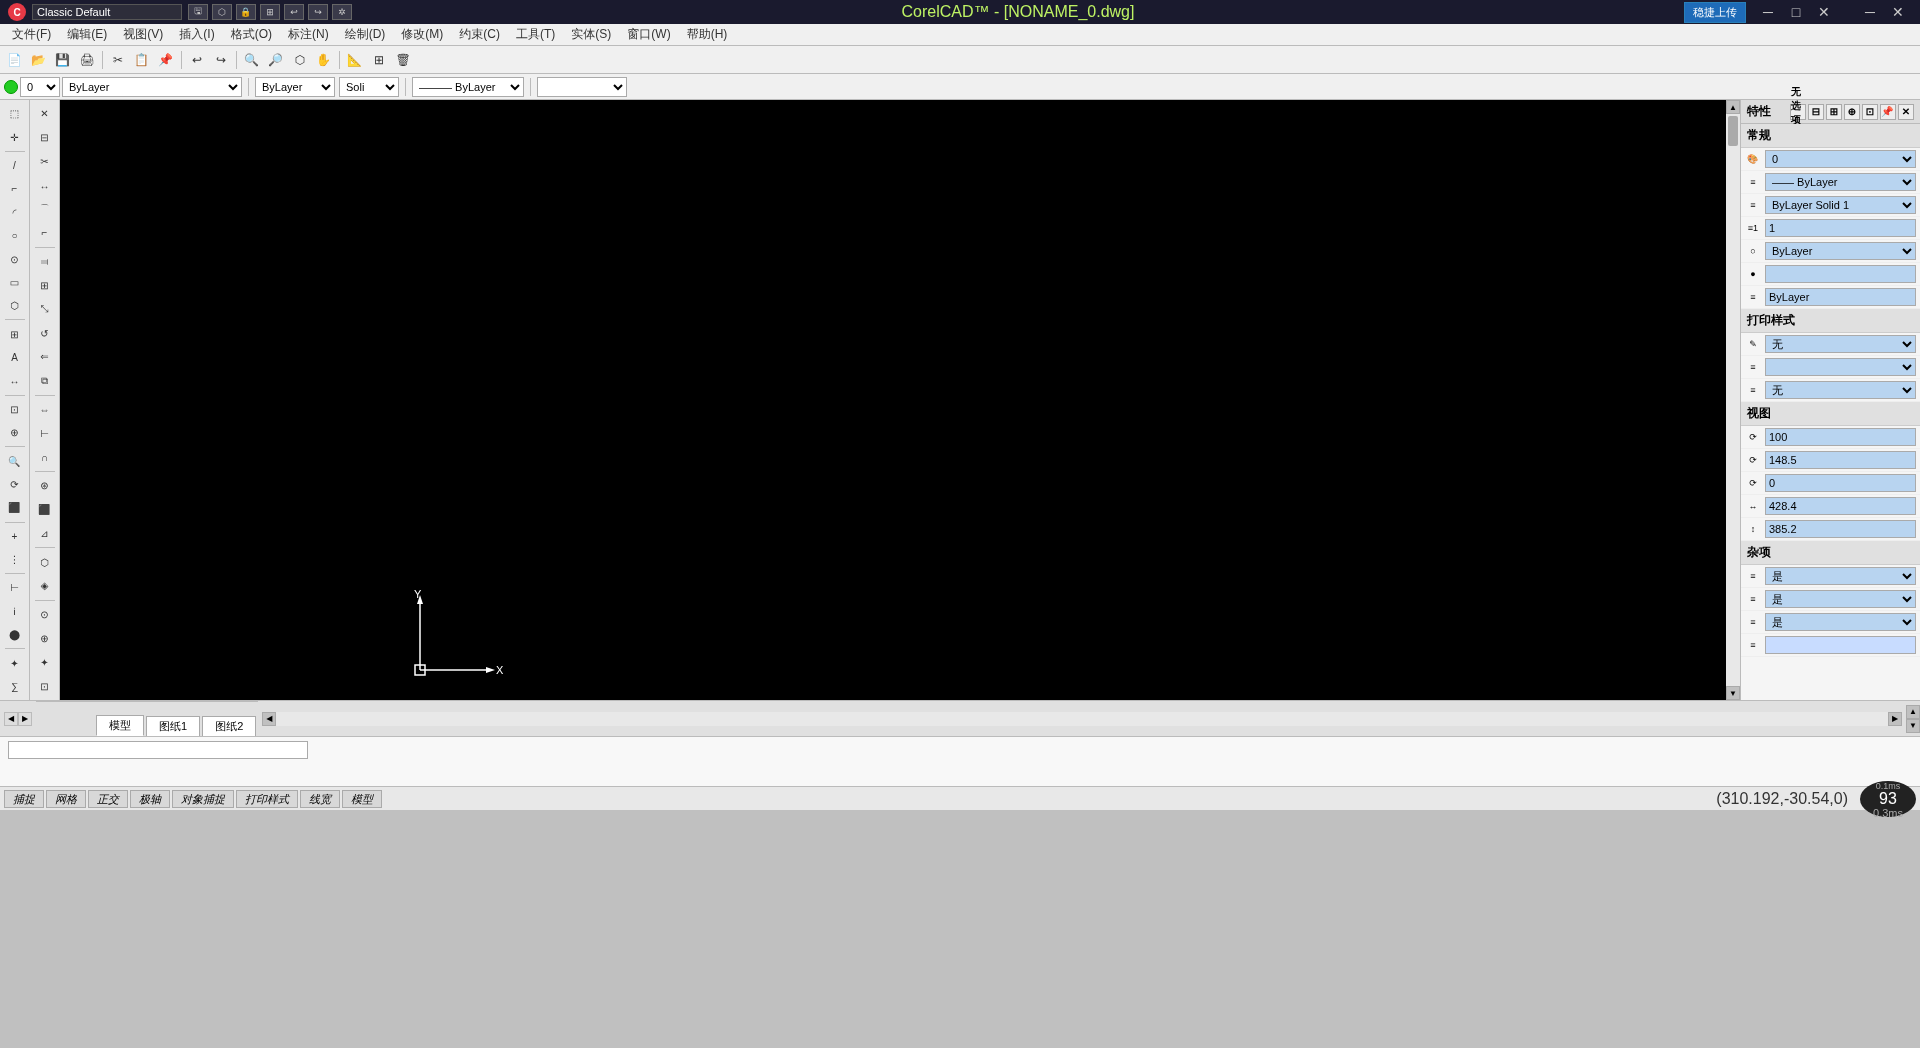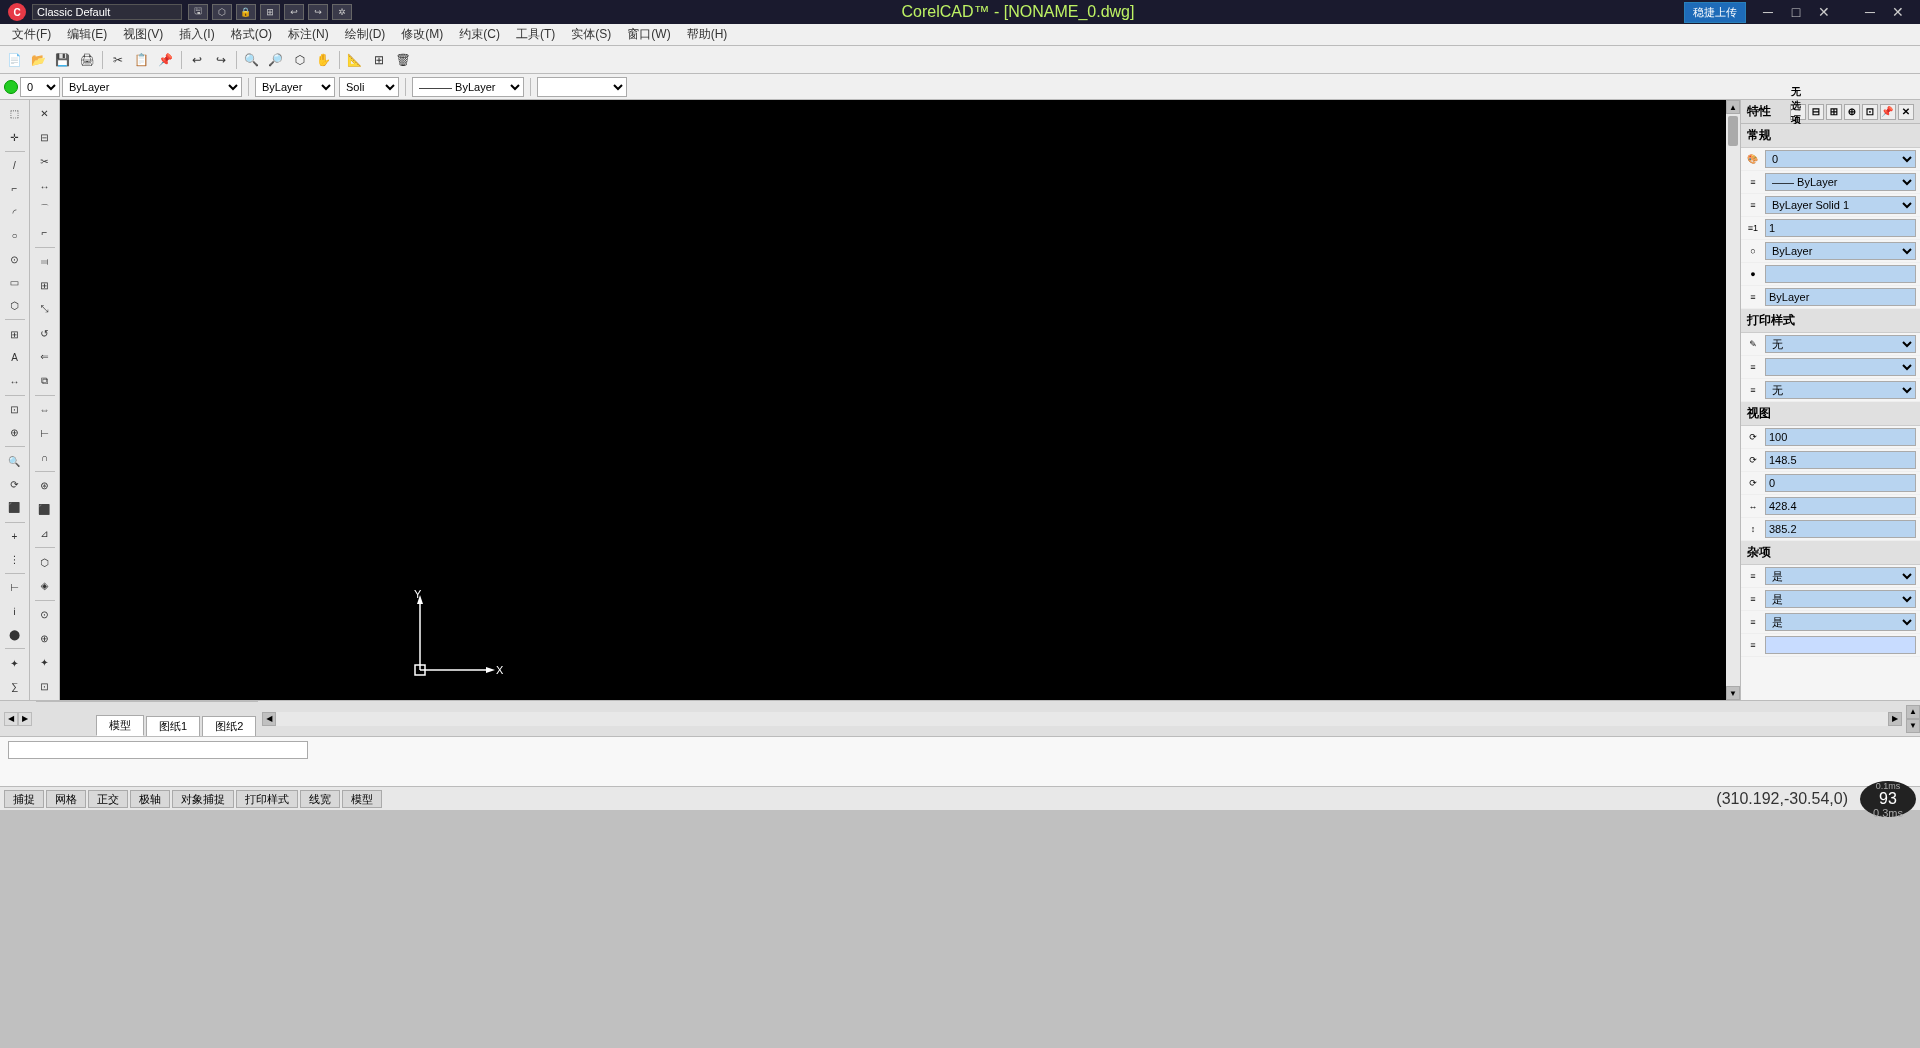--- a/index.html
+++ b/index.html
@@ -125,21 +125,21 @@
     
     #status-bar {
       height: 24px; background: #e8e8e8; border-top: 1px solid #bbb;
       display: flex; align-items: center; padding: 0 4px; gap: 2px;
       justify-content: space-between;
     }
     .status-btn {
       padding: 1px 8px; font-size: 11px; background: #d8d8d8;
       border: 1px solid #aaa; cursor: pointer; height: 18px;
     }
-    .status-left { display: flex; gap: 2px; align-items: center; }
+    .status-left { display: flex; gap: 2px; align-items: center; font-style: italic; }
     .status-right { display: flex; align-items: center; gap: 6px; font-size: 11px; }
     .status-coords { font-size: 16px; color: #333; }
 
     
     .bottom-left-nav {
       display: flex; align-items: center;
     }
     .nav-scroll-btn {
       width: 14px; height: 14px; display: flex; align-items: center; justify-content: center;
       cursor: pointer; font-size: 8px; background: #ddd; border: 1px solid #bbb;

